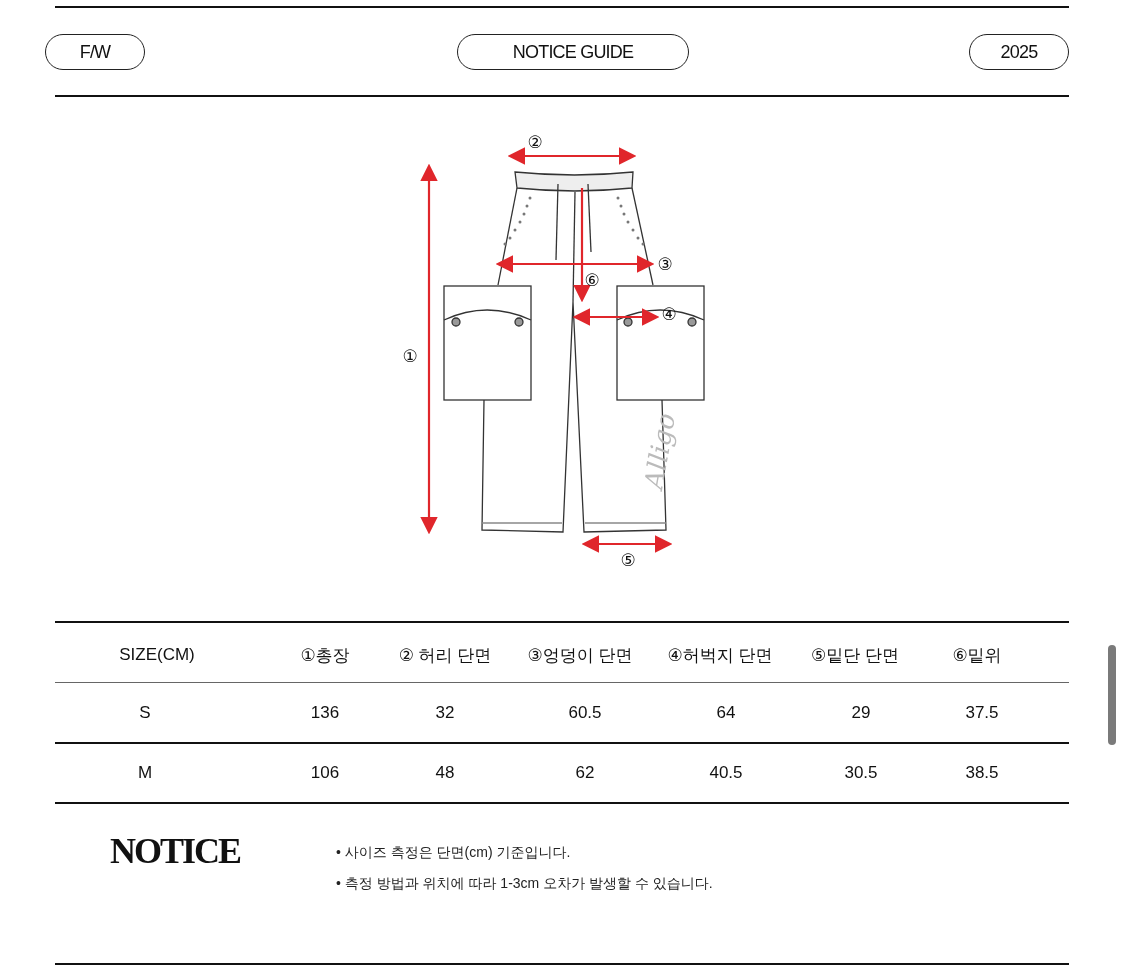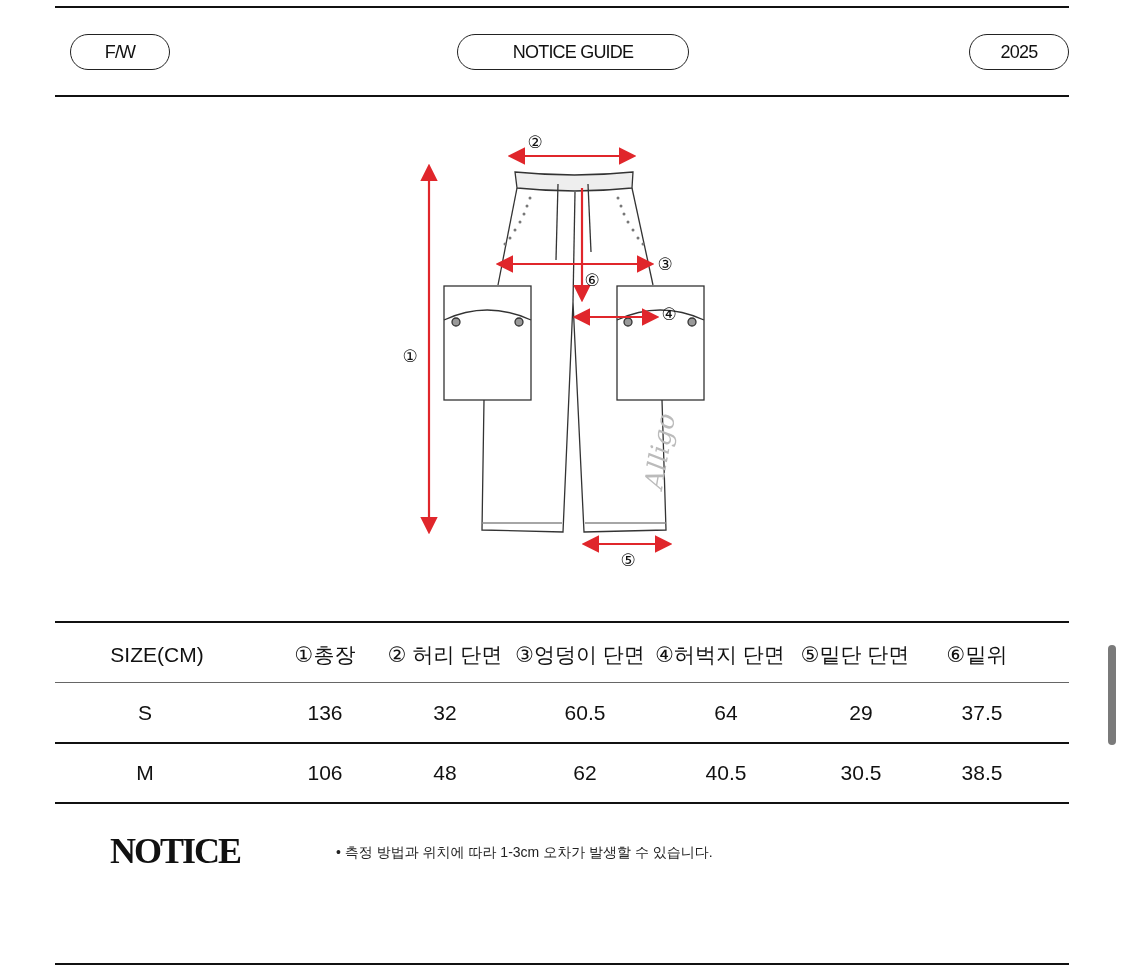--- a/index.html
+++ b/index.html
@@ -1,33 +1,33 @@
 <!DOCTYPE html>
 <html><head>
 <meta charset="utf-8">
 <style>
   html,body{margin:0;padding:0;background:#fff;}
   body{width:1125px;height:975px;position:relative;overflow:hidden;font-family:"Liberation Sans","DejaVu Sans",sans-serif;color:#111;}
   .hr{position:absolute;left:55px;width:1014px;background:#111;}
   .pill{position:absolute;top:34px;height:36px;border:1.5px solid #222;border-radius:20px;display:flex;align-items:center;justify-content:center;font-size:18px;letter-spacing:-0.8px;box-sizing:border-box;}
   .diagram{position:absolute;left:380px;top:120px;width:340px;height:460px;}
   .tbl{position:absolute;left:55px;width:1014px;}
-  .row{position:absolute;left:0;width:1014px;height:60px;display:flex;align-items:center;font-size:21px;}
+  .row{position:absolute;left:0;width:1014px;height:60px;display:flex;align-items:center;font-size:17px;}
   .cell{position:absolute;text-align:center;transform:translateX(-50%);white-space:nowrap;}
   .notice-title{position:absolute;left:110px;top:830px;font-size:36px;font-weight:bold;letter-spacing:-2px;font-family:Liberation Serif, serif;}
   .notice-list{position:absolute;left:336px;top:840px;font-size:14px;color:#222;}
   .notice-list div{height:31px;line-height:24px;}
   .scrollbar{position:absolute;left:1108px;top:645px;width:8px;height:100px;border-radius:4px;background:#7a7a7a;}
 </style>
 </head>
 <body>
 
 <div class="hr" style="top:6px;height:2px;"></div>
 
-<div class="pill" style="left:70px;width:100px;text-align:right;">
+<div class="pill" style="left:45px;width:100px;text-align:right;">
   <span>F/W</span>
 </div>
 <div class="pill" style="left:457px;width:232px;">
   <span>NOTICE GUIDE</span>
 </div>
 <div class="pill" style="left:969px;width:100px;">
   <span>2025</span>
 </div>
 
 <div class="hr" style="top:95px;height:2px;"></div>
@@ -130,18 +130,19 @@
     <span class="cell" style="left:806px">30.5</span>
     <span class="cell" style="left:927px">38.5</span>
   </div>
 </div>
 <div class="hr" style="top:682px;height:1px;background:#666;"></div>
 <div class="hr" style="top:742px;height:2px;"></div>
 <div class="hr" style="top:802px;height:2px;"></div>
 
 <div class="notice-title">NOTICE</div>
 <div class="notice-list">
+  <div>• 사이즈 측정은 단면(cm) 기준입니다.</div>
   <div>• 측정 방법과 위치에 따라 1-3cm 오차가 발생할 수 있습니다.</div>
 </div>
 
 <div class="hr" style="top:963px;height:2px;"></div>
 
 <div class="scrollbar"></div>
 
 </body></html>

